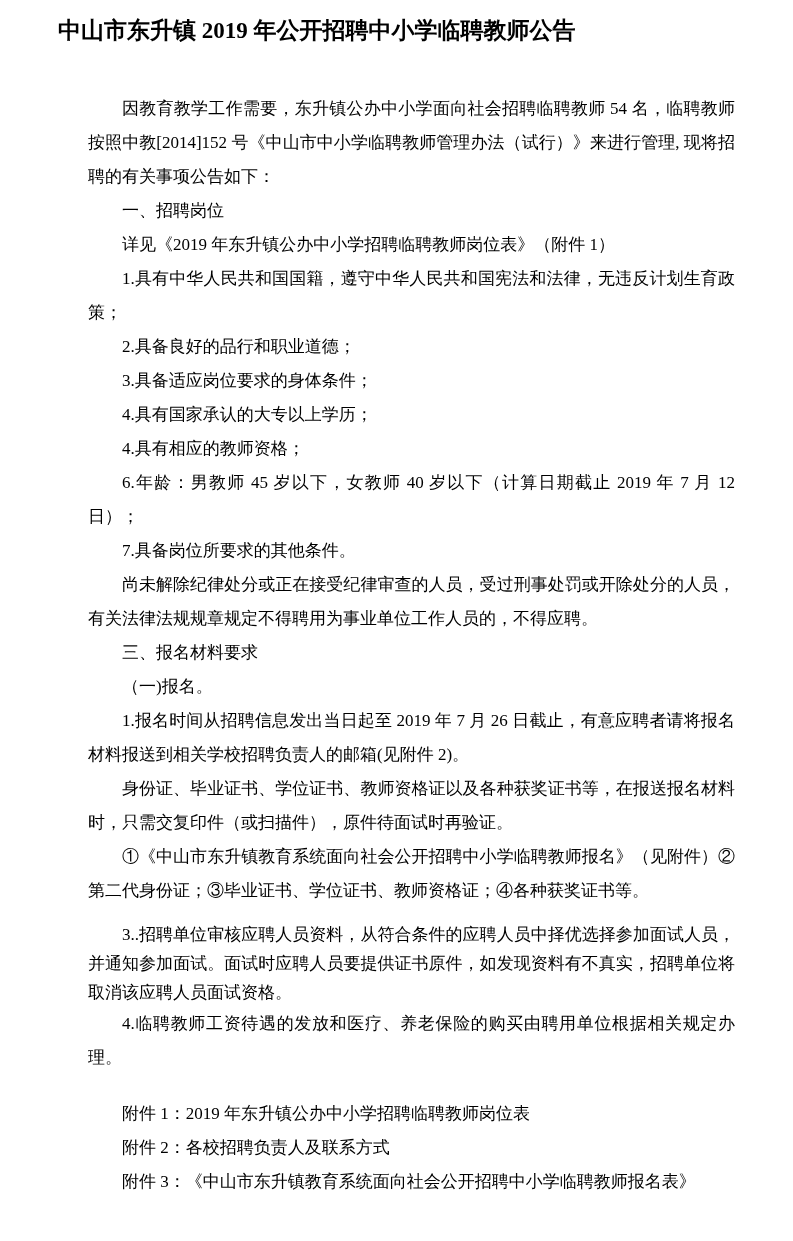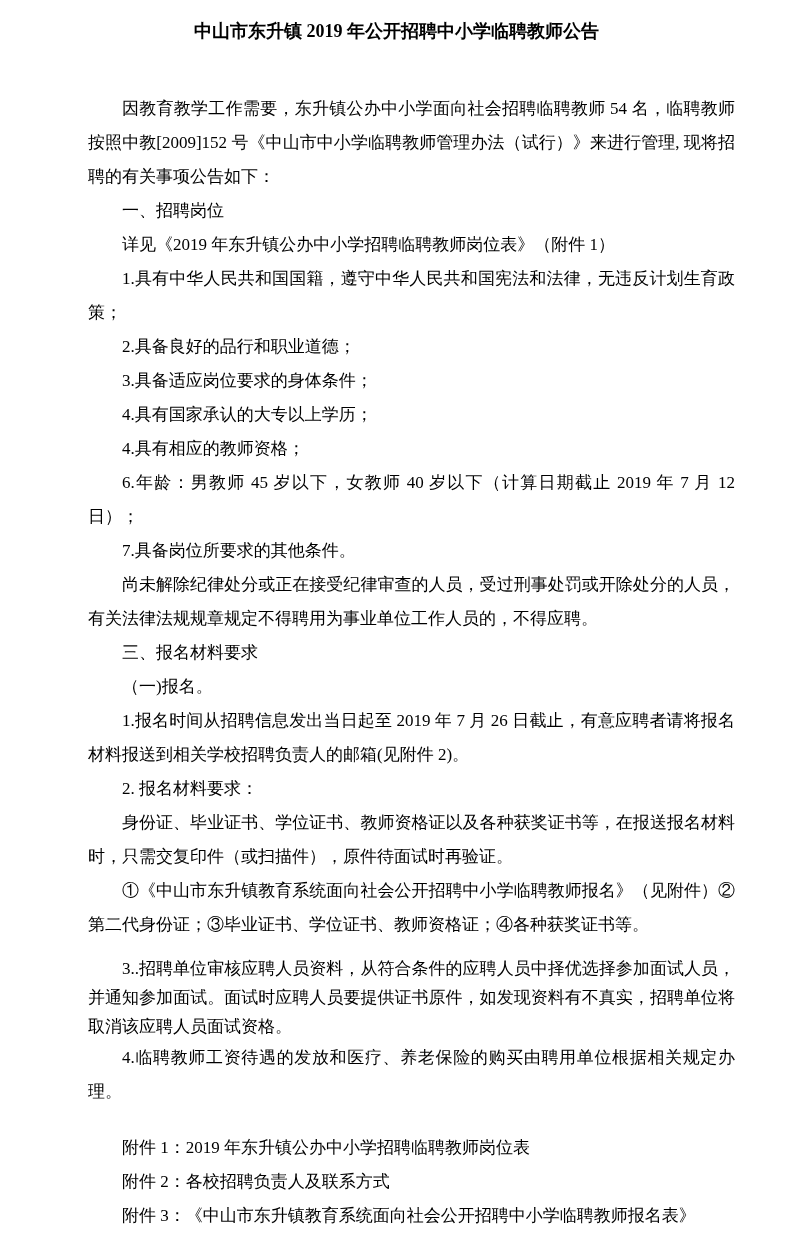--- a/index.html
+++ b/index.html
@@ -13,23 +13,22 @@
     height: 1241px;
     box-sizing: border-box;
     margin: 0 auto;
     background: #ffffff;
     color: #000000;
     padding: 14px 58px 0 88px;
     overflow: hidden;
     font-family: "Liberation Serif", "DejaVu Serif", serif;
   }
   .doc-title {
-    font-size: 18px;
+    font-size: 23px;
     font-weight: bold;
-    text-align: center;
     margin: 0 0 44px -30px; 
     line-height: 34px;
     white-space: nowrap;
   }
   .para {
     font-size: 17px;
     line-height: 34px;
     margin: 0;
     text-indent: 2em;
     text-align: justify;
@@ -45,35 +44,34 @@
     text-align: left;
   }
 </style>
 </head>
 <body>
 
 <div class="page">
   <h1 class="doc-title">中山市东升镇 2019 年公开招聘中小学临聘教师公告</h1>
 
   <div>
-      <p class="para">因教育教学工作需要，东升镇公办中小学面向社会招聘临聘教师 54 名，临聘教师按照中教[2009]152 号《中山市中小学临聘教师管理办法（试行）》来进行管理, 现将招聘的有关事项公告如下：</p>
+      <p class="para">因教育教学工作需要，东升镇公办中小学面向社会招聘临聘教师 54 名，临聘教师按照中教[2014]152 号《中山市中小学临聘教师管理办法（试行）》来进行管理, 现将招聘的有关事项公告如下：</p>
       <p class="para">一、招聘岗位</p>
       <p class="para">详见《2019 年东升镇公办中小学招聘临聘教师岗位表》（附件 1）</p>
       <p class="para">1.具有中华人民共和国国籍，遵守中华人民共和国宪法和法律，无违反计划生育政策；</p>
       <p class="para">2.具备良好的品行和职业道德；</p>
       <p class="para">3.具备适应岗位要求的身体条件；</p>
       <p class="para">4.具有国家承认的大专以上学历；</p>
       <p class="para">4.具有相应的教师资格；</p>
       <p class="para">6.年龄：男教师 45 岁以下，女教师 40 岁以下（计算日期截止 2019 年 7 月 12 日）；</p>
       <p class="para">7.具备岗位所要求的其他条件。</p>
       <p class="para">尚未解除纪律处分或正在接受纪律审查的人员，受过刑事处罚或开除处分的人员，有关法律法规规章规定不得聘用为事业单位工作人员的，不得应聘。</p>
       <p class="para">三、报名材料要求</p>
       <p class="para">（一)报名。</p>
       <p class="para">1.报名时间从招聘信息发出当日起至 2019 年 7 月 26 日截止，有意应聘者请将报名材料报送到相关学校招聘负责人的邮箱(见附件 2)。</p>
-      <p class="para">2. 报名材料要求：</p>
       <p class="para">身份证、毕业证书、学位证书、教师资格证以及各种获奖证书等，在报送报名材料时，只需交复印件（或扫描件），原件待面试时再验证。</p>
       <p class="para">①《中山市东升镇教育系统面向社会公开招聘中小学临聘教师报名》（见附件）②第二代身份证；③毕业证书、学位证书、教师资格证；④各种获奖证书等。</p>
       <p class="para tight">3..招聘单位审核应聘人员资料，从符合条件的应聘人员中择优选择参加面试人员，并通知参加面试。面试时应聘人员要提供证书原件，如发现资料有不真实，招聘单位将取消该应聘人员面试资格。</p>
       <p class="para">4.临聘教师工资待遇的发放和医疗、养老保险的购买由聘用单位根据相关规定办理。</p>
     </div>
 
   <div class="attachments">
       <p class="para">附件 1：2019 年东升镇公办中小学招聘临聘教师岗位表</p>
       <p class="para">附件 2：各校招聘负责人及联系方式</p>
       <p class="para">附件 3：《中山市东升镇教育系统面向社会公开招聘中小学临聘教师报名表》</p>

